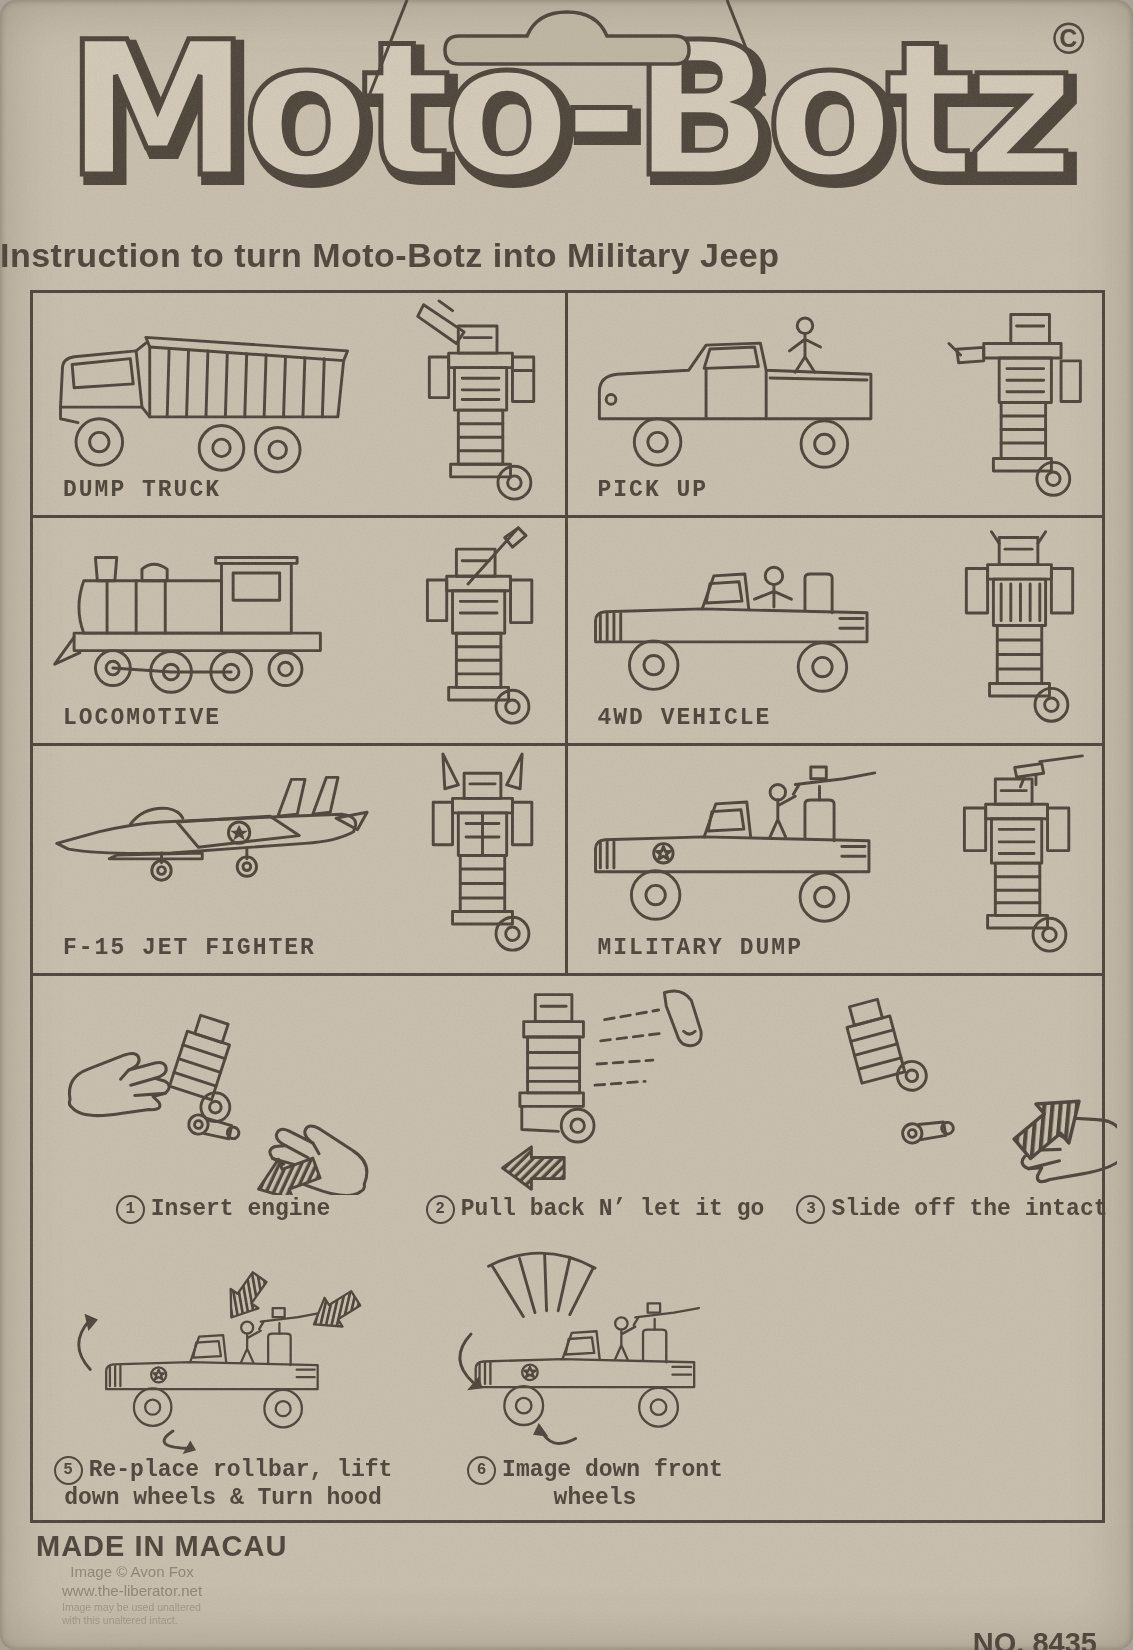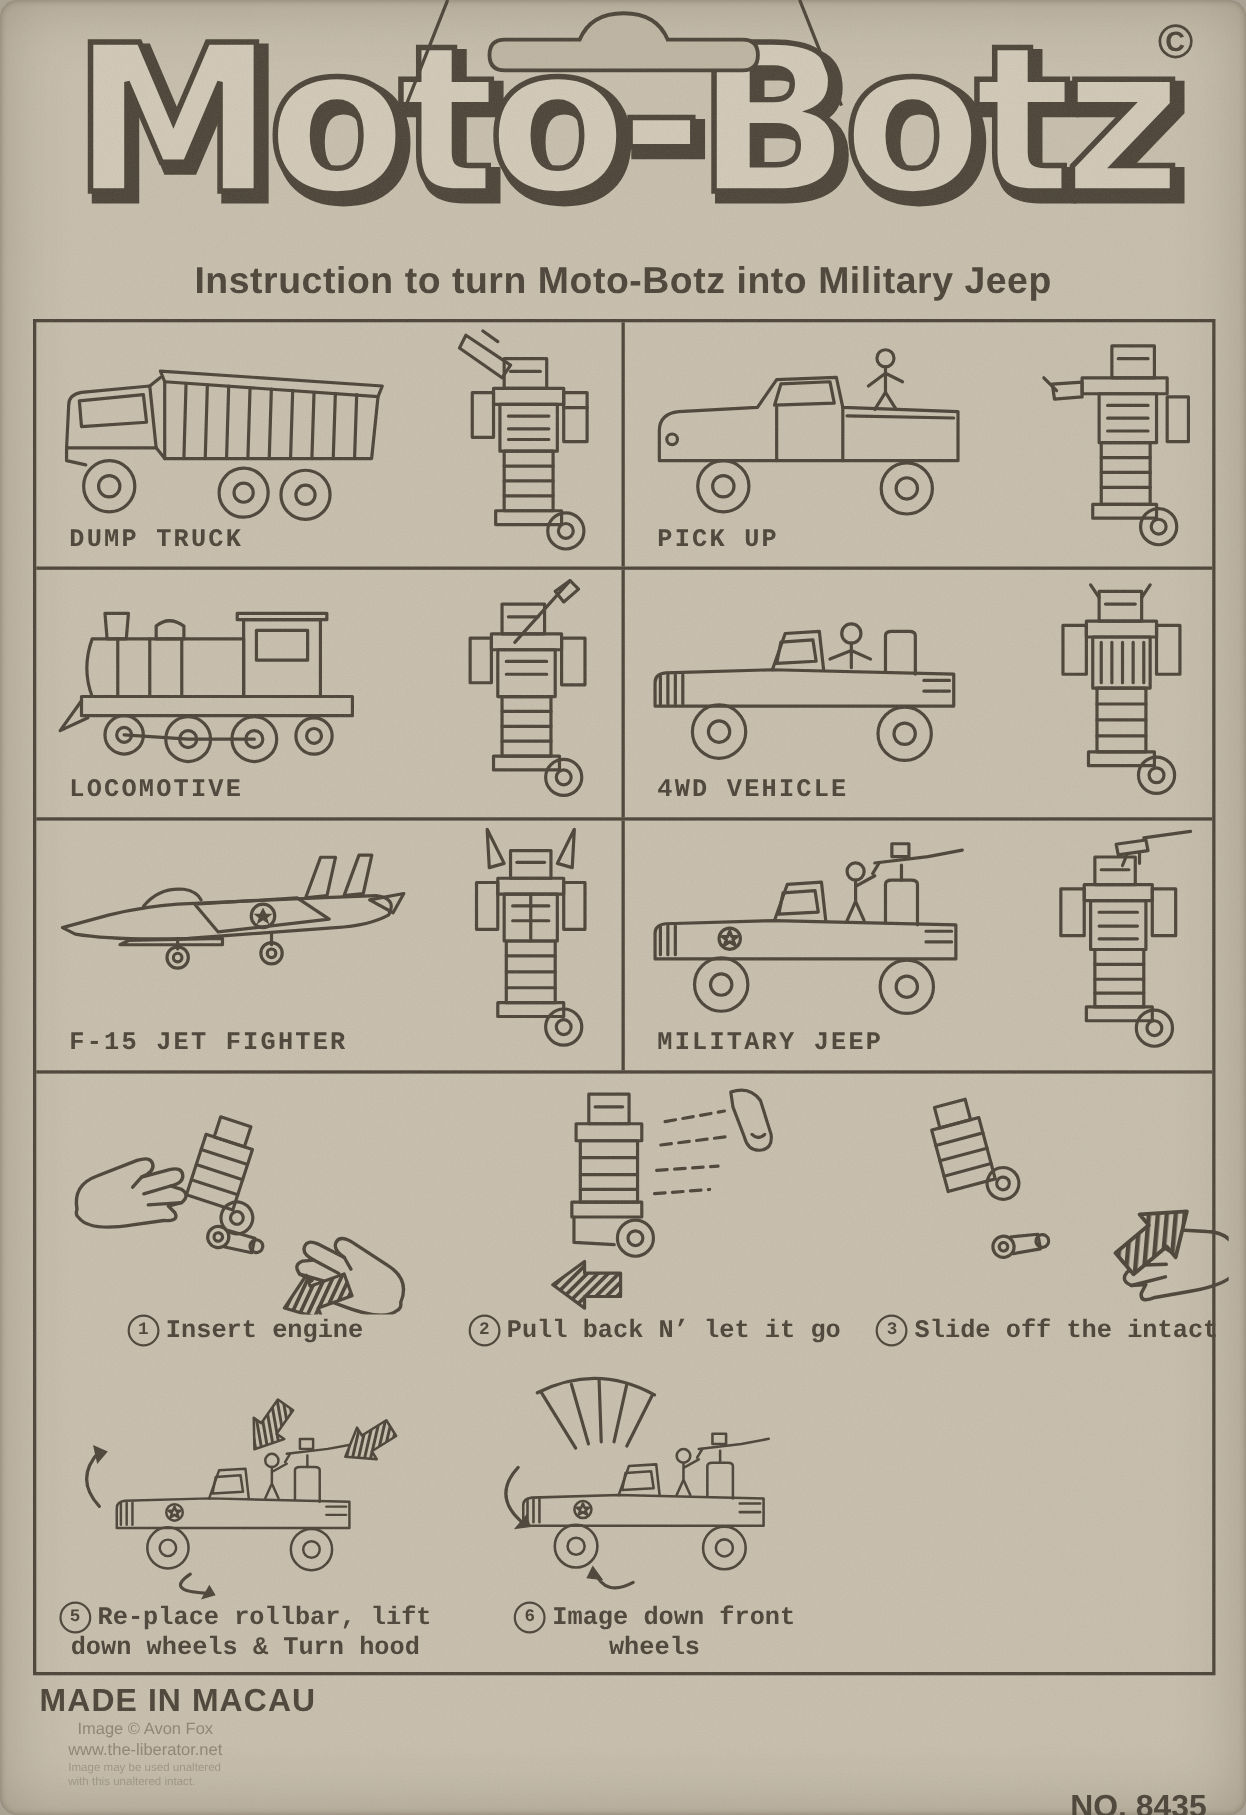--- a/index.html
+++ b/index.html
@@ -23,21 +23,21 @@
   svg.draw .fl{fill:var(--ink);stroke:none;}
   svg.draw .dash{stroke-dasharray:10 7;}
 
   
   .logo-svg{position:absolute;top:10px;left:36px;width:1060px;height:212px;}
   .logo-svg text{font-family:"DejaVu Sans",sans-serif;font-weight:bold;font-size:186px;letter-spacing:-8px;text-anchor:middle;}
   .logo-shadow{fill:var(--ink);stroke:var(--ink);stroke-width:10px;}
   .logo-main{fill:#d6cdbc;stroke:var(--ink);stroke-width:5px;}
   .copyright{position:absolute;top:14px;right:48px;font-size:44px;font-weight:bold;color:var(--ink);z-index:6;}
   .hangtab{position:absolute;top:0;left:50%;margin-left:-280px;width:560px;height:100px;z-index:5;}
-  .subtitle{position:absolute;top:236px;left:0;width:100%;text-align:center;font-size:34px;font-weight:bold;letter-spacing:.5px;color:var(--ink);}
+  .subtitle{position:absolute;top:236px;left:0;width:100%;font-size:34px;font-weight:bold;letter-spacing:.5px;color:var(--ink);}
 
   
   .mainbox{position:absolute;top:290px;left:30px;width:1069px;height:1227px;border:3px solid var(--ink);display:flex;flex-direction:column;font-family:Liberation Mono, monospace;}
   .vrow{display:grid;grid-template-columns:1fr 1fr;border-bottom:3px solid var(--ink);}
   .vrow-1{height:222px}.vrow-2{height:225px}.vrow-3{height:227px}
   .vcell{position:relative;}
   .vcell.left{border-right:3px solid var(--ink);}
   .vehicle{position:absolute;left:12px;top:12px;}
   .robot{position:absolute;right:10px;top:6px;}
   .vlabel{position:absolute;left:30px;bottom:12px;font-size:23px;font-weight:bold;letter-spacing:2px;color:var(--ink);}
@@ -318,21 +318,21 @@
           <rect x="46" y="69" width="52" height="46"></rect>
           <path d="M54,80 L90,80 M54,93 L90,93 M54,105 L90,105"></path>
           <rect x="104" y="58" width="22" height="44"></rect>
           <rect x="18" y="58" width="22" height="44"></rect>
           <rect x="50" y="115" width="46" height="54"></rect>
           <path d="M50,129 L96,129 M50,143 L96,143 M50,156 L96,156"></path>
           <rect x="42" y="169" width="62" height="13"></rect>
           <circle cx="106" cy="189" r="17"></circle>
             <circle cx="106" cy="189" r="7"></circle>
         </svg>
-        <div class="vlabel">MILITARY JEEP</div>
+        <div class="vlabel">MILITARY DUMP</div>
       </div>
     </div>
 
     <div class="steps">
 
       <div class="step">
         <svg class="draw" width="330" height="210" viewBox="0 0 330 218">
           <use href="#handS" transform="translate(2,60) scale(1.05)"></use>
           <use href="#handS" transform="translate(328,150) scale(-1.05,1.05) rotate(-12)"></use>
           <use href="#blockS" transform="translate(128,48) rotate(18)"></use>

